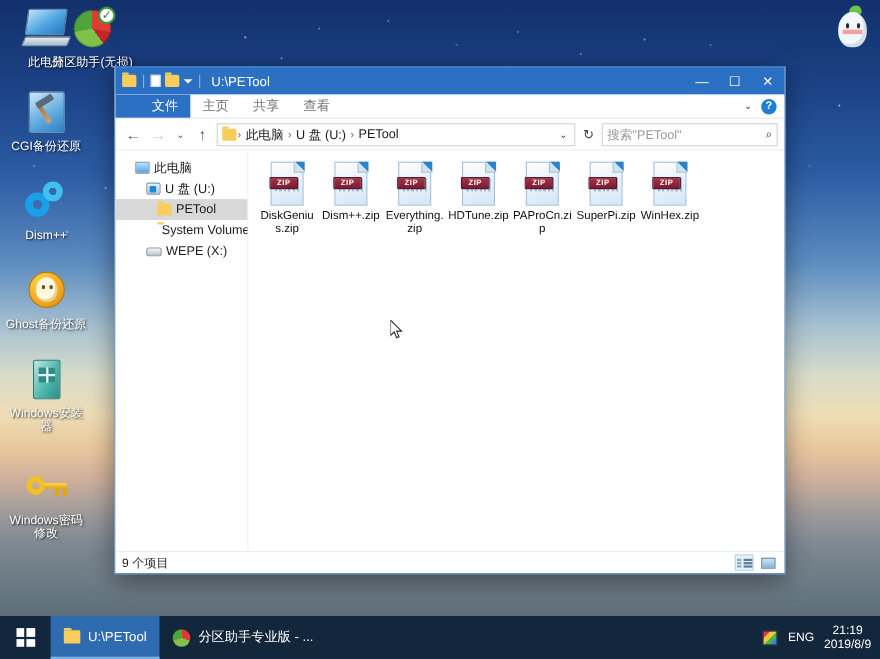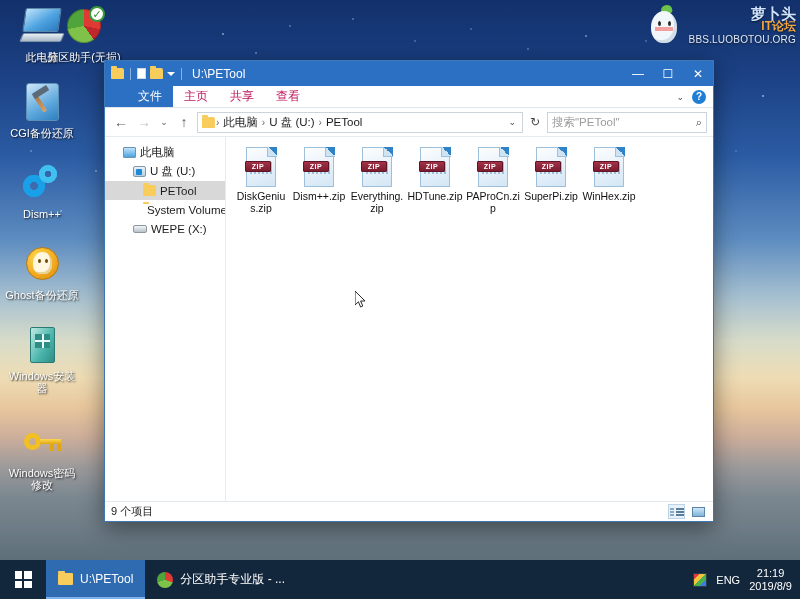--- a/index.html
+++ b/index.html
@@ -170,21 +170,21 @@
   .win-title { margin-left: 8px; font-size: 12px; }
   .wbtns { margin-left:auto; display:flex; height:25px; }
   .wbtn { width:30px; height:25px; display:flex; align-items:center; justify-content:center;
           color:#fff; font-size:12px; }
 
   
   .ribbon {
     height: 22px; background: #fff; display: flex; align-items: stretch;
     border-bottom: 1px solid #dfe6ec; font-size: 12px; flex: none;
   }
-  .rtab { padding: 0 11px; display:flex; align-items:center; color:#be185d; }
+  .rtab { padding: 0 11px; display:flex; align-items:center; color:#737373; }
   .rtab.file { background:#2b70c3; color:#fff;padding-left:33px; }
   .ribbon .right { margin-left:auto; display:flex; align-items:center; gap:8px; padding-right:7px; }
   .chev { color:#4a4a4a; font-size:9px; }
   .help {
     width:14px;height:14px;border-radius:50%;background:#1e7fd4;color:#fff;
     font-size:10px;font-weight:bold;display:flex;align-items:center;justify-content:center;
   }
 
   
   .addrrow {
@@ -439,25 +439,20 @@
 
 
   <div id="wm">
     <div class="mascot">
       <i class="leaf"></i>
         <i class="body"></i>
         <i class="eye1"></i>
         <i class="eye2"></i>
         <i class="blush"></i>
     </div>
-    <div class="wtext">
-      <div class="w1">萝卜头</div>
-      <div class="w2">IT论坛</div>
-      <div class="w3">BBS.LUOBOTOU.ORG</div>
-    </div>
   </div>
 
   <div id="win">
 
     <div class="titlebar">
       <div class="qa">
         <span class="folder-ico"></span>
         <span class="sep"></span>
         <span class="doc-ico"></span>
         <span class="folder-ico"></span>

